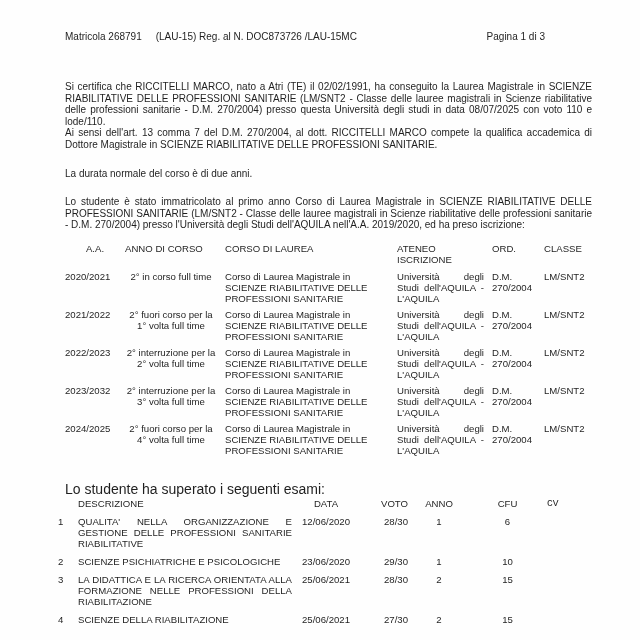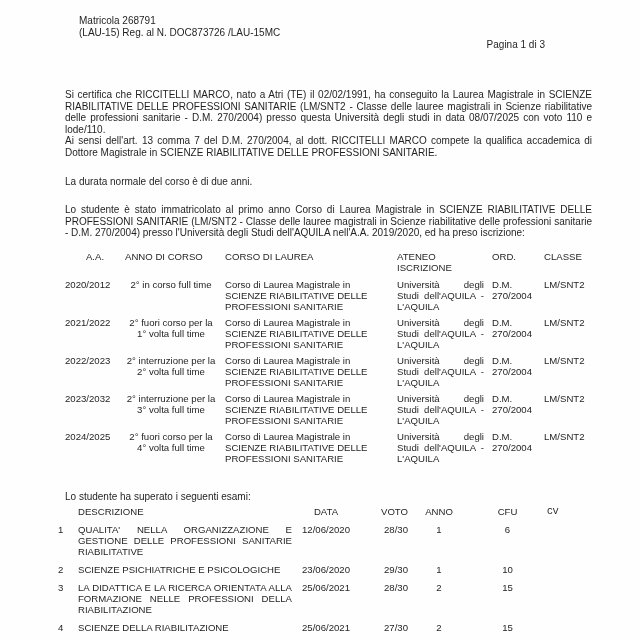--- a/index.html
+++ b/index.html
@@ -4,22 +4,22 @@
 <style>
   * { margin:0; padding:0; box-sizing:border-box; }
   html,body { background:#e9e9e9; }
   .page {
     width:640px; height:640px; overflow:hidden; background:#fefefe;
     font-family:"Liberation Sans", sans-serif; color:#1f1f1f;
     position:relative; margin:0 auto;
   }
   .doc-header {
     display:flex; align-items:baseline;
-    padding:15px 95px 0 65px;
-    font-size:10px; line-height:12px;flex-direction:column;
+    padding:31px 95px 0 65px;
+    font-size:10px; line-height:12px;
   }
   .doc-header .reg { margin-left:14px; }
   .doc-header .pagenum { margin-left:auto; }
 
   .body-col { padding:0 48px 0 65px; width:640px; }
 
   .para { font-size:10px; line-height:11.6px; text-align:justify; }
   .block-cert { margin-top:38px; }
   .block-durata { margin-top:17px; text-align:left; }
   .block-intro { margin-top:17px; }
@@ -37,21 +37,21 @@
   .enroll .c-aa   { width:60px; }
   .enroll .c-anno { width:100px; }
   .enroll .c-corso{ width:172px; }
   .enroll .c-aten { width:95px; }
   .enroll .c-ord  { width:52px; }
   .enroll .c-cls  { width:48px; }
   .enroll td.c-anno { text-align:center; }
   .enroll td.c-aten { text-align:justify; }
 
   
-  .exams-intro { margin-top:22px; font-size:10px; line-height:12px; text-align:left; }
+  .exams-intro { margin-top:22px; font-size:14px; line-height:12px; text-align:left; }
   .exam { margin-left:-7px; margin-top:3px; width:532px; font-size:9.6px; line-height:11px; }
   .exam th { font-weight:normal; padding:0 0 7px 0; vertical-align:top; }
   .exam td { vertical-align:top; padding:0 0 7px 0; }
   .exam .c-num  { width:20px;  text-align:left; }
   .exam .c-desc { width:220px; text-align:left; }
   .exam td.c-desc { text-align:justify; padding-right:6px; }
   .exam .c-data { width:56px;  text-align:center; }
   .exam .c-voto { width:54px;  text-align:right; }
   .exam .c-anno { width:62px;  text-align:center; }
   .exam .c-cfu  { width:75px;  text-align:center; }
@@ -85,21 +85,21 @@
           <th class="c-aa">A.A.</th>
           <th class="c-anno">ANNO DI CORSO</th>
           <th class="c-corso">CORSO DI LAUREA</th>
           <th class="c-aten">ATENEO ISCRIZIONE</th>
           <th class="c-ord">ORD.</th>
           <th class="c-cls">CLASSE</th>
         </tr>
       </thead>
       <tbody>
         <tr>
-          <td class="c-aa">2020/2012</td>
+          <td class="c-aa">2020/2021</td>
           <td class="c-anno">2° in corso full time</td>
           <td class="c-corso">Corso di Laurea Magistrale in SCIENZE RIABILITATIVE DELLE PROFESSIONI SANITARIE</td>
           <td class="c-aten">Università degli Studi dell'AQUILA - L'AQUILA</td>
           <td class="c-ord">D.M. 270/2004</td>
           <td class="c-cls">LM/SNT2</td>
         </tr>
         <tr>
           <td class="c-aa">2021/2022</td>
           <td class="c-anno">2° fuori corso per la 1° volta full time</td>
           <td class="c-corso">Corso di Laurea Magistrale in SCIENZE RIABILITATIVE DELLE PROFESSIONI SANITARIE</td>

